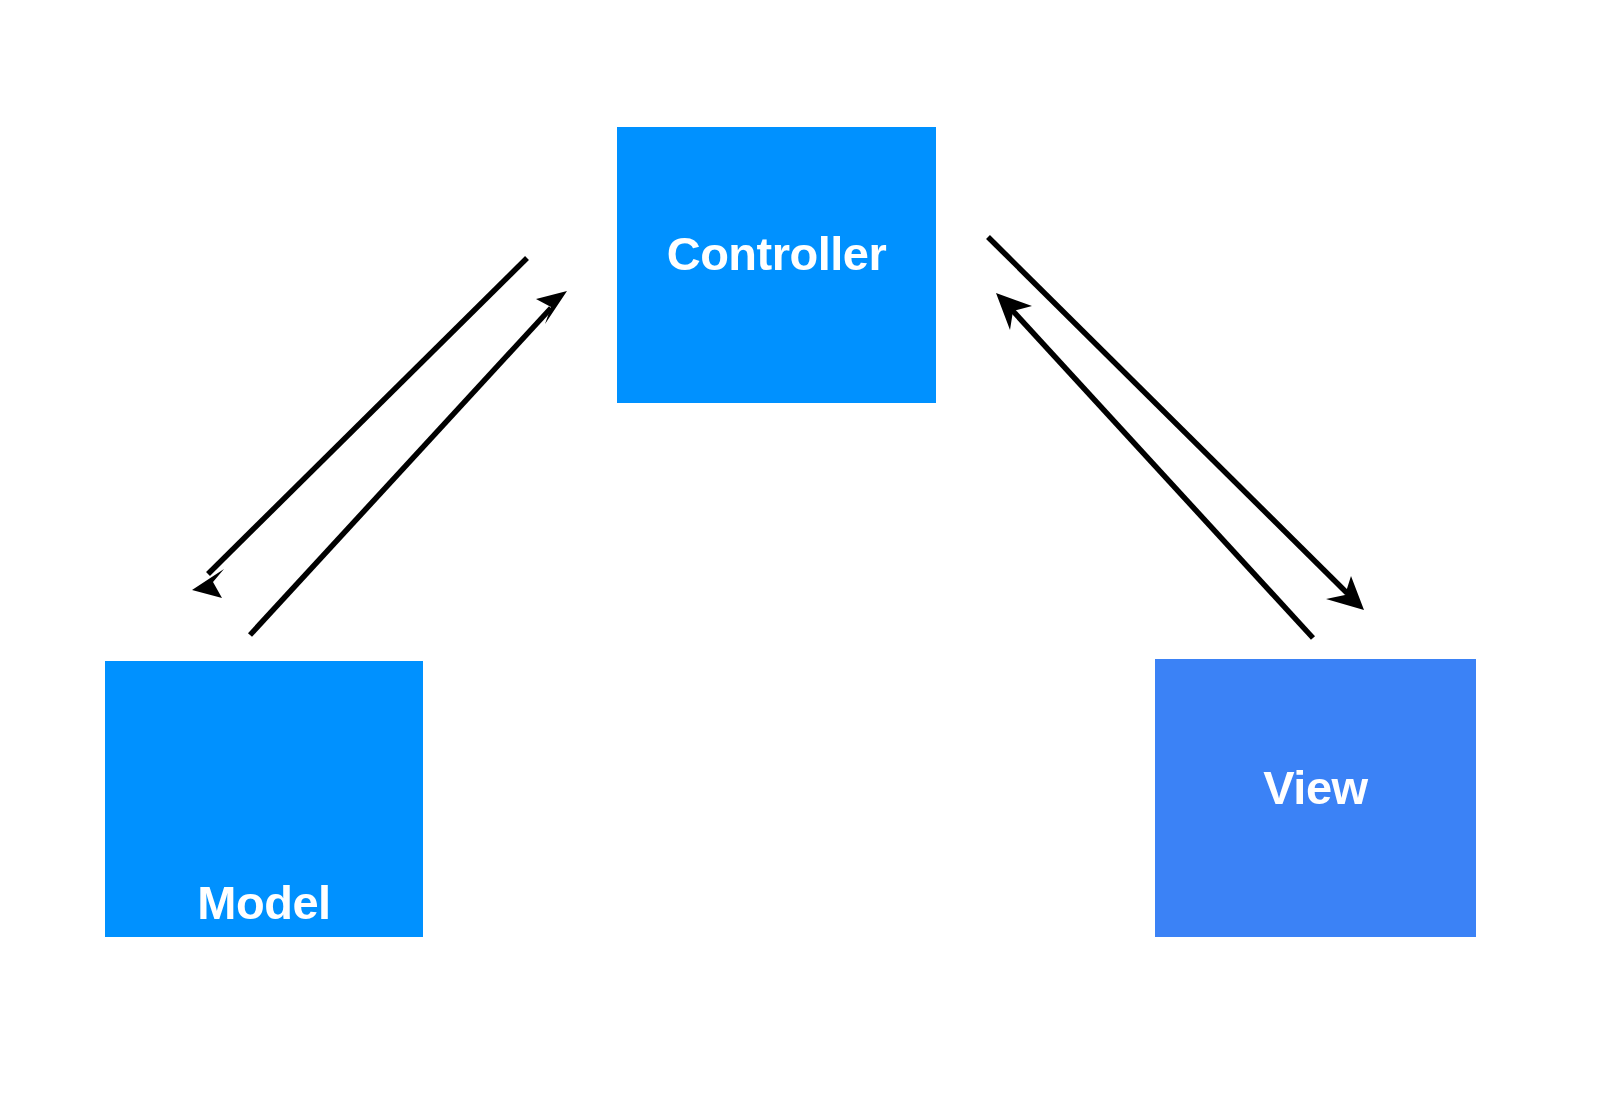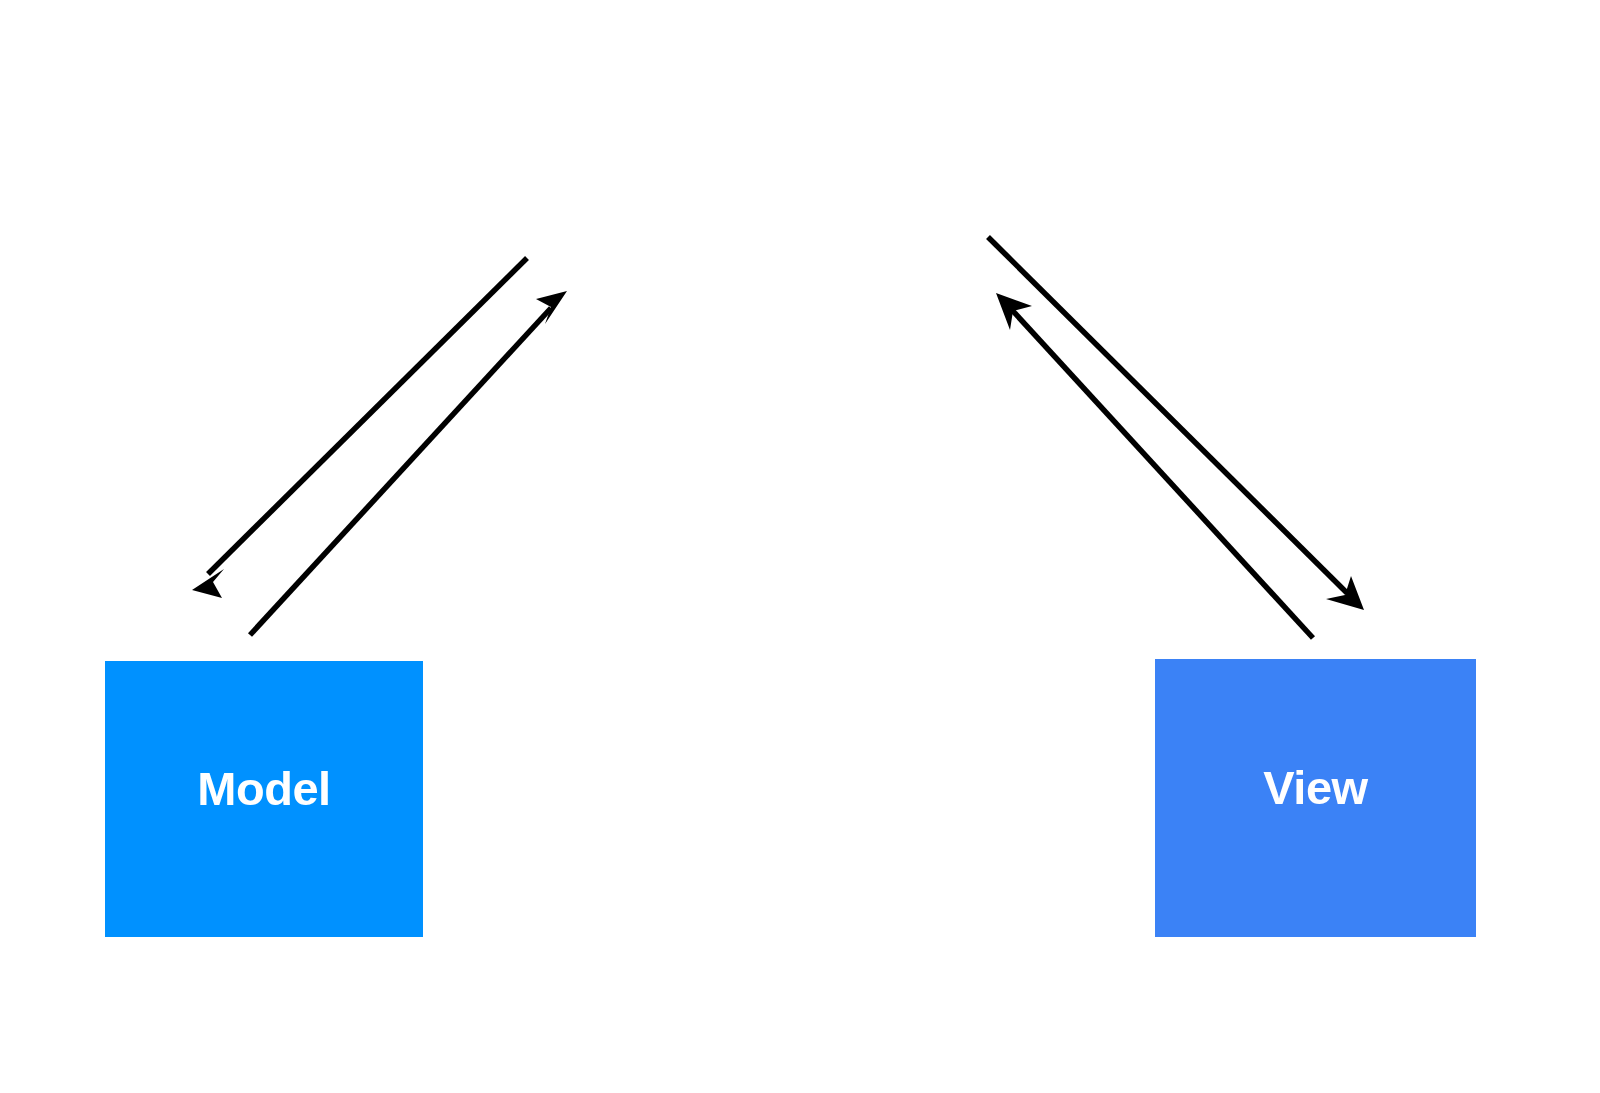--- a/index.html
+++ b/index.html
@@ -43,20 +43,21 @@
     height: 276px;
   }
   #node-controller .node-label {
     transform: translateY(-12px);
   }
   #node-model {
     left: 105px;
     top: 661px;
     width: 318px;
     height: 276px;
+    align-items: flex-end;
   }
   #node-model .node-label {
     transform: translateY(-11px);
   }
   #node-view {
     left: 1155px;
     top: 659px;
     width: 321px;
     height: 278px;
   }
@@ -97,20 +98,23 @@
       <line x1="988" y1="237" x2="1347" y2="593" stroke="#000000" stroke-width="5.5" stroke-linecap="butt"></line>
       <polygon points="1364,610 1326,599 1345,595 1351,576" fill="#000000"></polygon>
     </g>
 
     <g>
       <line x1="1313" y1="638" x2="1012" y2="310" stroke="#000000" stroke-width="5.5" stroke-linecap="butt"></line>
       <polygon points="996,293 1010,330 1013,311 1032,306" fill="#000000"></polygon>
     </g>
   </svg>
 
+  <div class="node-box" id="node-controller" style="background: rgb(0, 145, 255); left: 617px; top: 127px; width: 319px; height: 276px;">
+    <span class="node-label" style="color: rgb(255, 255, 255);">Controller</span>
+  </div>
 
   <div class="node-box" id="node-model" style="background: rgb(0, 145, 255); left: 105px; top: 661px; width: 318px; height: 276px;">
     <span class="node-label" style="color: rgb(255, 255, 255);">Model</span>
   </div>
 
   <div class="node-box" id="node-view" style="background: #3b82f6; left: 1155px; top: 659px; width: 321px; height: 278px;">
     <span class="node-label" style="color: rgb(255, 255, 255);">View</span>
   </div>
 
 </div>

